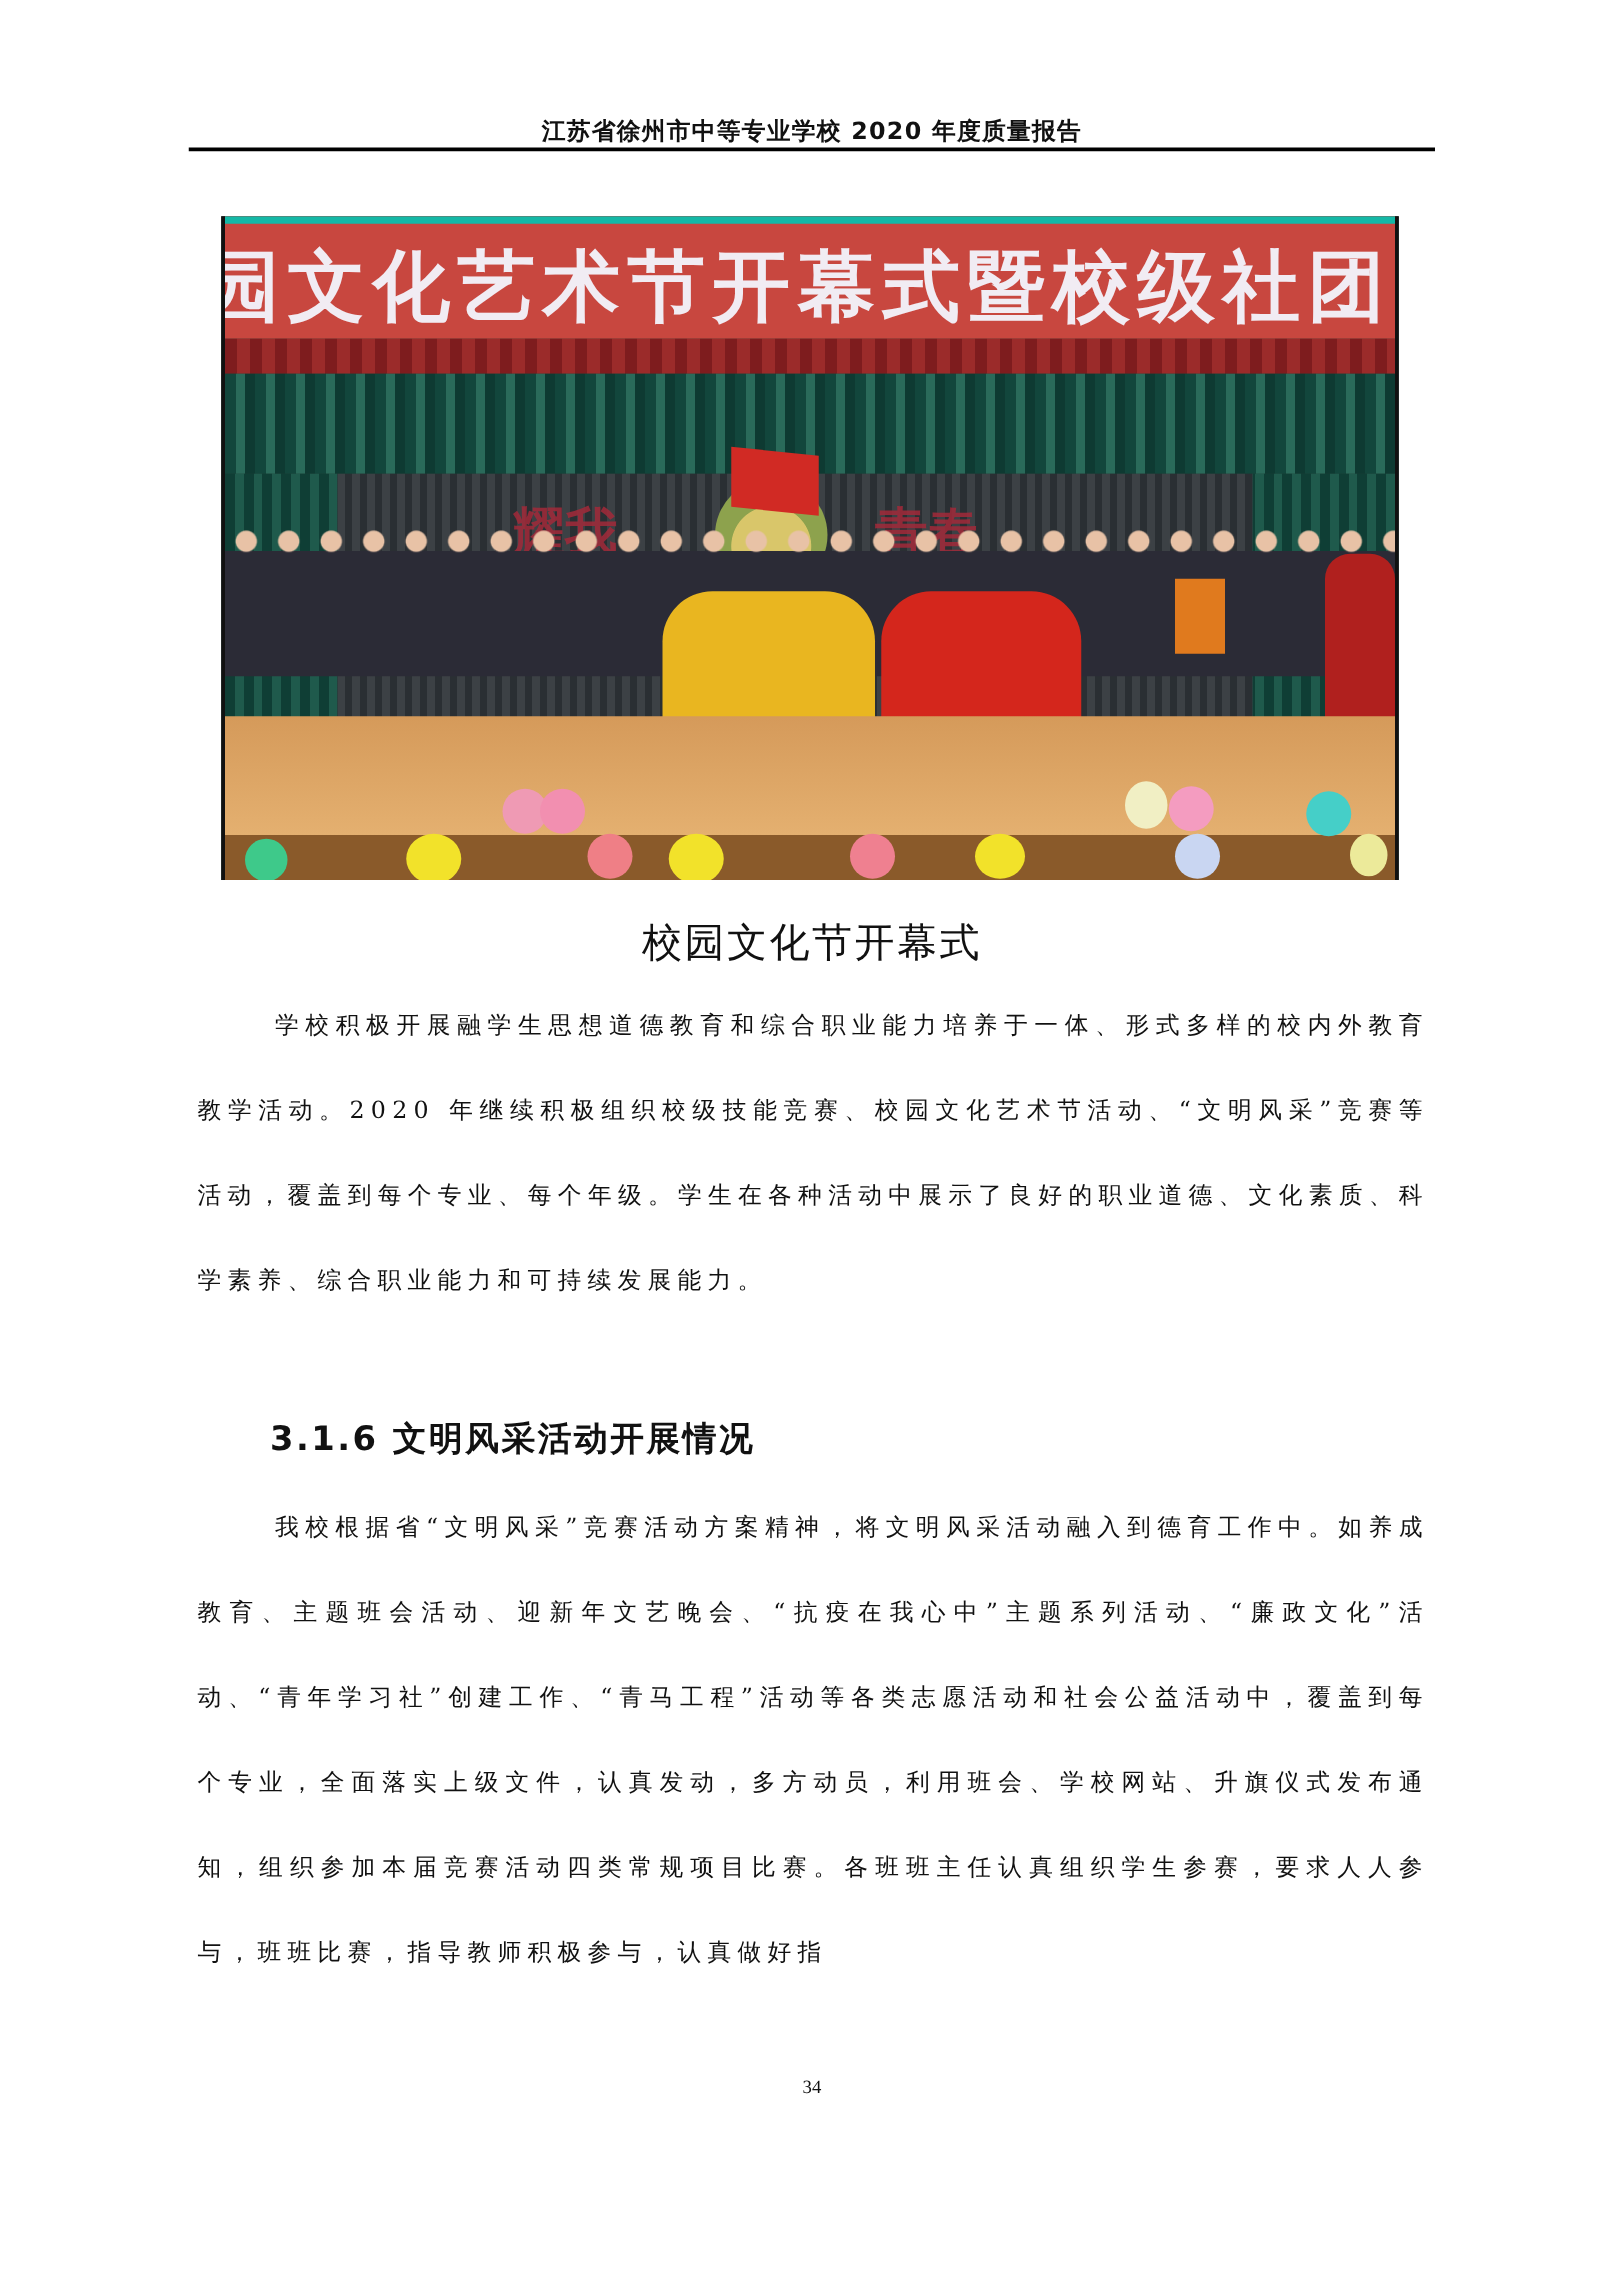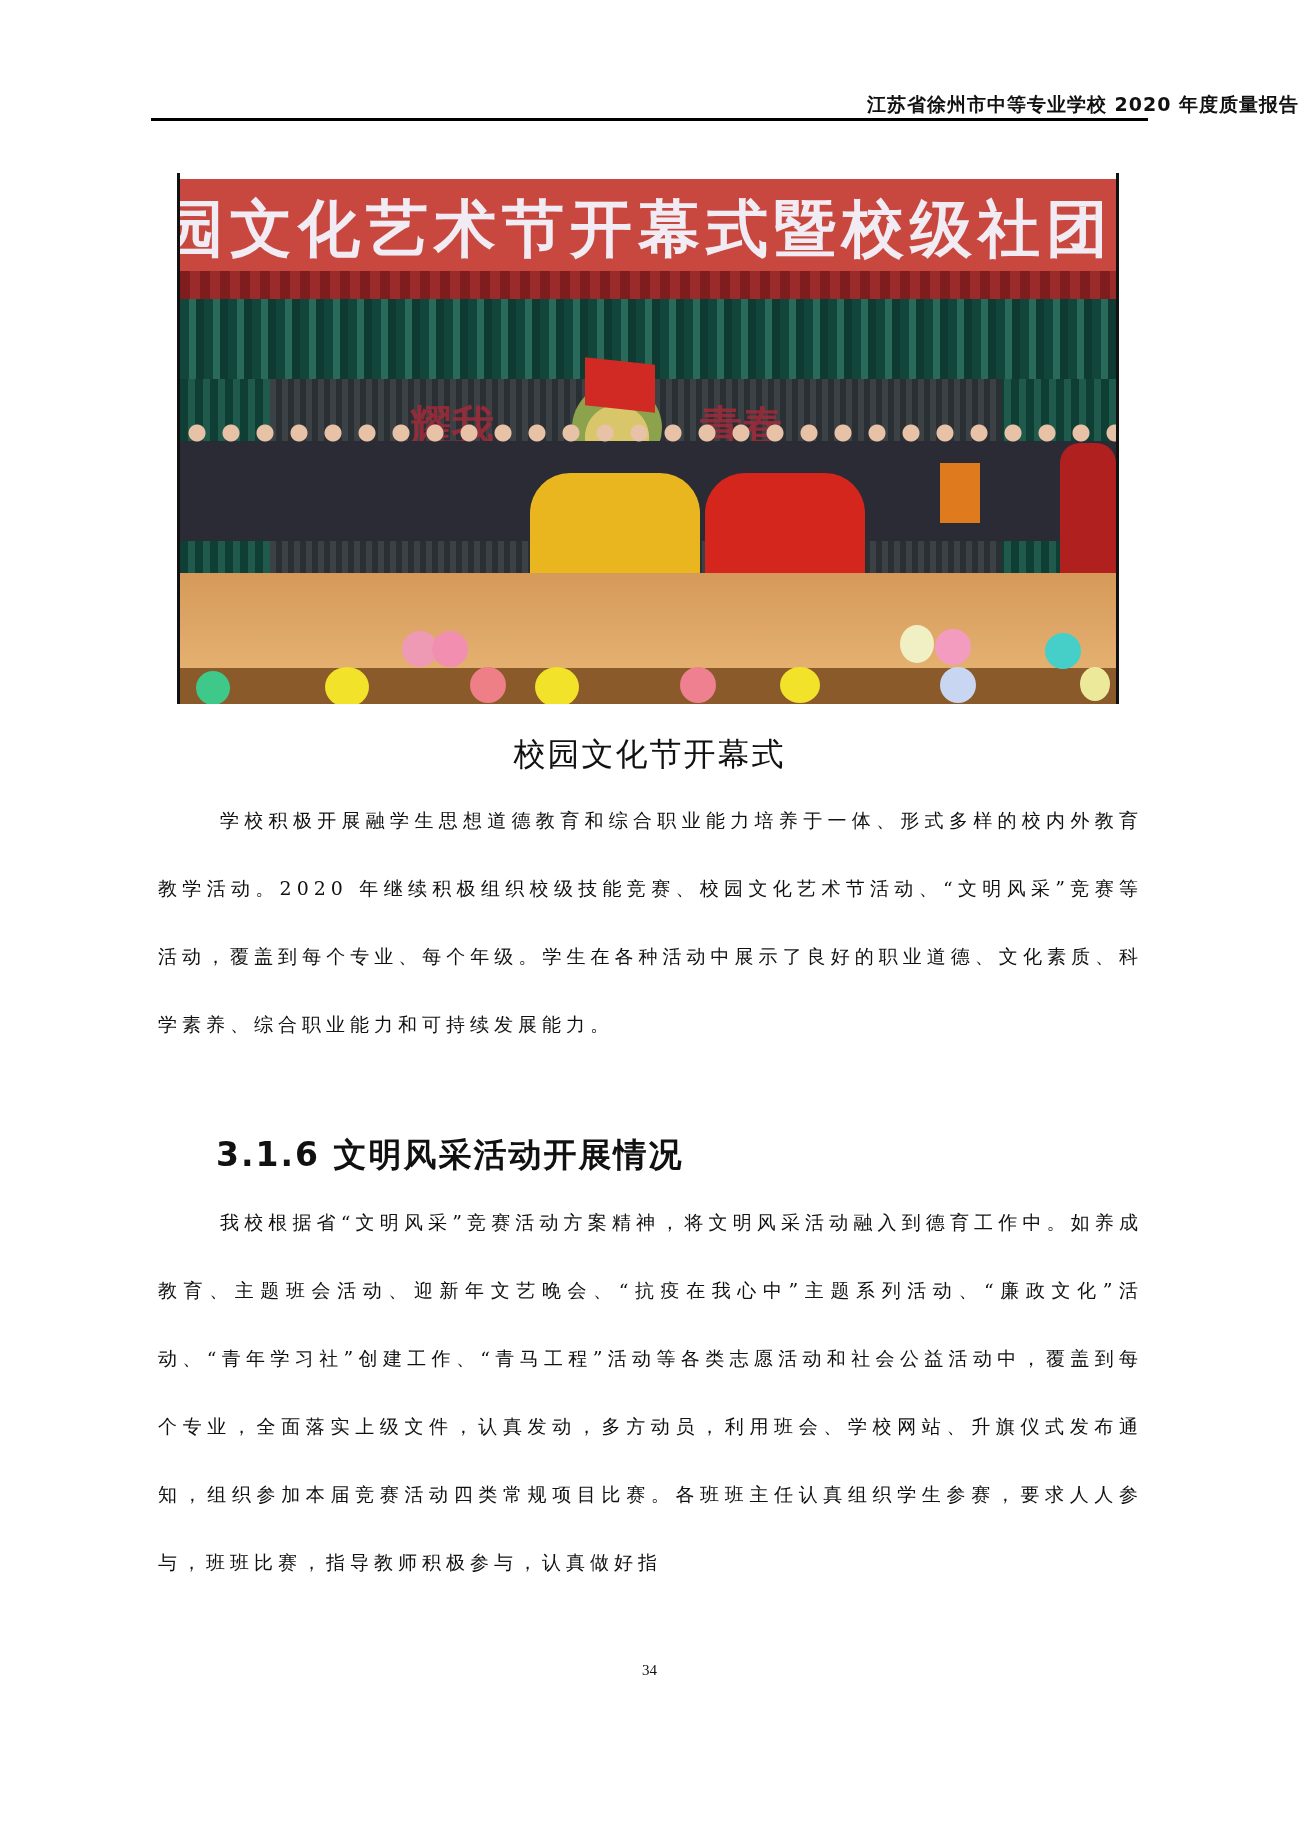--- a/index.html
+++ b/index.html
@@ -1,25 +1,25 @@
 <!DOCTYPE html>
 <html><head>
 <meta charset="utf-8">
 <style>
   html, body { margin: 0; padding: 0; background: #ffffff; }
   body { width: 1299px; height: 1836px; position: relative; overflow: hidden;
          font-family: "DejaVu Serif", "Liberation Serif", serif; color: #111; }
-  .page-header { position: absolute; left: 0; width: 1299px; top: 92px; text-align: right;
+  .page-header { position: absolute; left: 0; width: 1299px; top: 92px; text-align: center;
          font-family: "DejaVu Sans", "Liberation Sans", sans-serif; font-weight: bold; font-size: 19px; letter-spacing: 1px; color: #111; }
   .header-rule { position: absolute; left: 151px; top: 118px; width: 997px; height: 3px; background: #000; }
 
   .photo { position: absolute; left: 177px; top: 173px; width: 942px; height: 531px; overflow: hidden;
            background: #1d3a32; border-left: 3px solid #111; border-right: 3px solid #111; box-sizing: border-box; }
   .banner { position: absolute; left: 0; top: 0; width: 100%; height: 98px; background: #c8473f;
-            border-top: 6px solid #ffffff; box-sizing: border-box; }
+            border-top: 6px solid #14b8a6; box-sizing: border-box; }
   .banner-text { position: absolute; left: -18px; top: 8px; white-space: nowrap; font-family: "DejaVu Sans", sans-serif;
             font-weight: bold; font-size: 62px; color: #f1ecf3; letter-spacing: 6px; }
   .valance { position: absolute; left: 0; top: 98px; width: 100%; height: 28px;
             background: repeating-linear-gradient(90deg, #7e1c1e 0 10px, #9b2b2a 10px 20px); }
   .curtain-top { position: absolute; left: 0; top: 126px; width: 100%; height: 80px;
             background: repeating-linear-gradient(90deg, #12463c 0 9px, #2a6a5a 9px 16px, #0e3a32 16px 24px); }
   .curtain-side-l { position: absolute; left: 0; top: 206px; width: 90px; height: 200px;
             background: repeating-linear-gradient(90deg, #0f3e35 0 8px, #1f5a4c 8px 15px); }
   .curtain-side-r { position: absolute; right: 0; top: 206px; width: 120px; height: 200px;
             background: repeating-linear-gradient(90deg, #0f3e35 0 8px, #1f5a4c 8px 15px); }
@@ -38,21 +38,21 @@
   .dress { position: absolute; top: 300px; height: 110px; }
   .stage { position: absolute; left: 0; top: 400px; width: 100%; height: 95px;
            background: linear-gradient(180deg, #d59a5a, #e4b070); }
   .stage-edge { position: absolute; left: 0; top: 495px; width: 100%; height: 36px; background: #8a5a2a; }
   .balloon { position: absolute; border-radius: 50%; }
 
   .caption { position: absolute; left: 0; width: 1299px; top: 733px; text-align: center; font-size: 32px; letter-spacing: 2px; }
   .para { position: absolute; left: 158px; width: 985px; font-size: 19px; line-height: 68px; text-align: justify;
           letter-spacing: 5px; text-indent: 62px; }
   .p1 { top: 786px; }
-  .heading { position: absolute; left: 216px; top: 1133px; font-family: "DejaVu Sans", sans-serif; font-weight: bold; font-size: 33px; letter-spacing: 2px; }
+  .heading { position: absolute; left: 216px; top: 1133px; font-family: "DejaVu Sans", sans-serif; font-weight: bold; font-size: 27px; letter-spacing: 2px; }
   .page-number { position: absolute; left: 0; width: 1299px; top: 1662px; text-align: center; font-family: "Liberation Serif", serif; font-size: 15px; }
 </style>
 </head>
 <body>
 
 <div class="page-header">江苏省徐州市中等专业学校 2020 年度质量报告</div>
 <div class="header-rule"></div>
 
 <div class="photo">
   <div class="banner">

